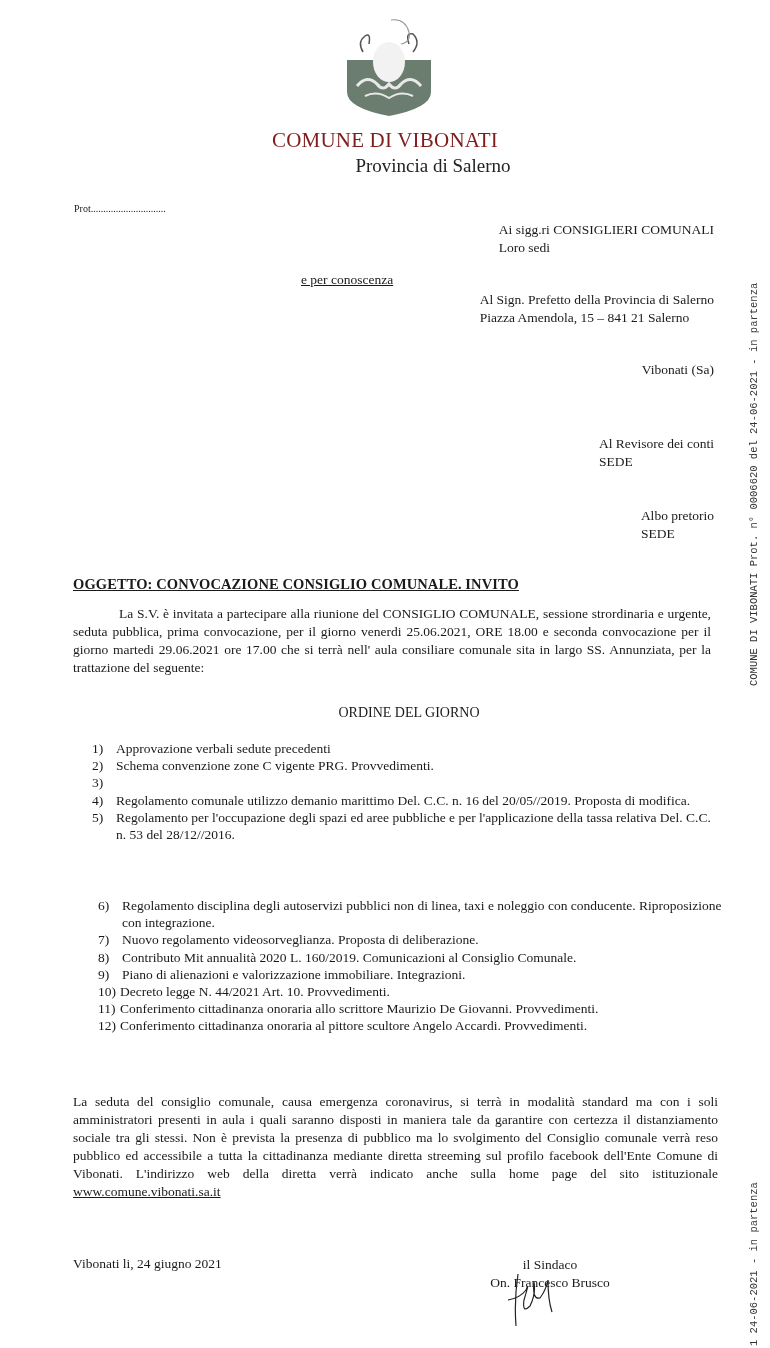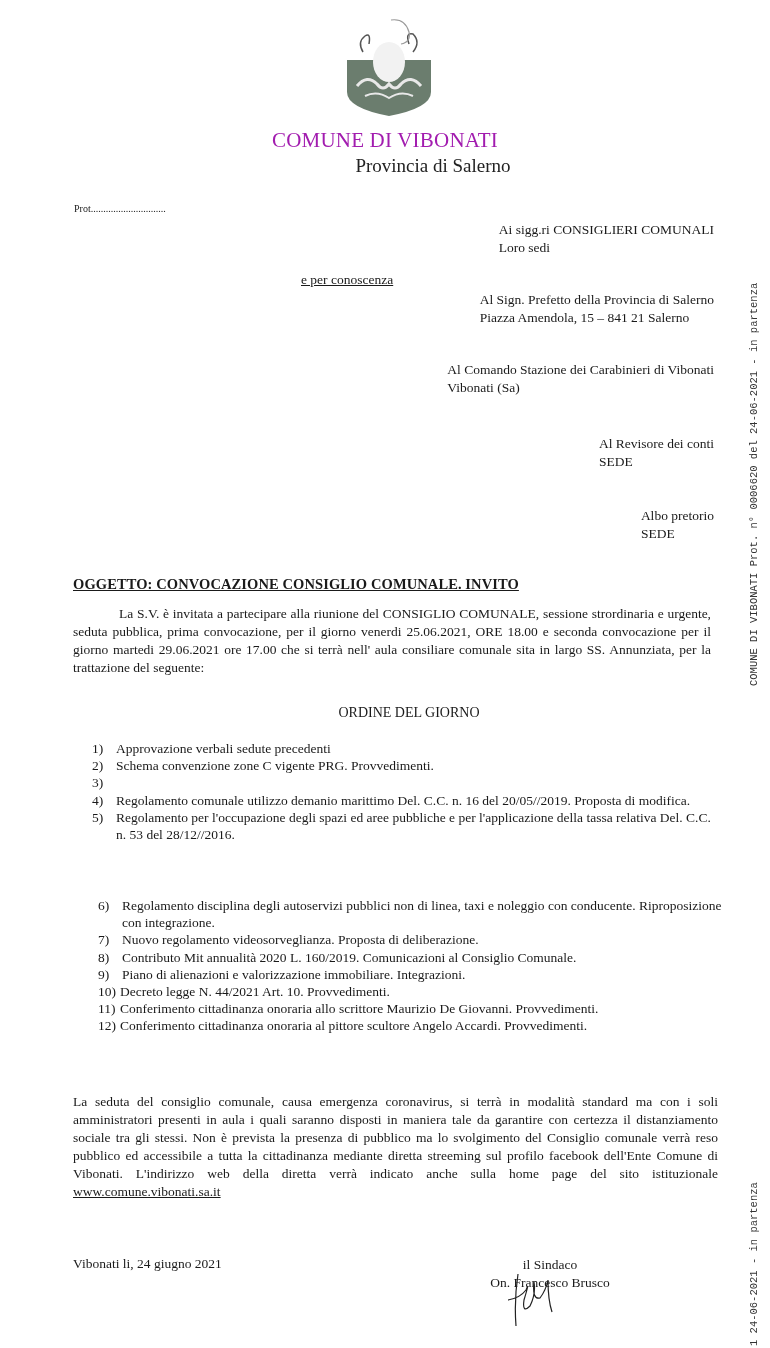--- a/index.html
+++ b/index.html
@@ -1,20 +1,20 @@
 <!DOCTYPE html>
 <html><head>
 <meta charset="utf-8">
 <style>
   html, body { margin:0; padding:0; background:#ffffff; }
   body { width:770px; height:1348px; position:relative; overflow:hidden;
          font-family:"Liberation Serif", "DejaVu Serif", serif; color:#1a1a1a; }
   .abs { position:absolute; }
   .crest { left:343px; top:12px; width:92px; height:106px; }
-  .title1 { left:0; width:770px; top:128px; text-align:center; font-size:21px; letter-spacing:0.2px; color:#a21caf; }
+  .title1 { left:0; width:770px; top:128px; text-align:center; font-size:21px; letter-spacing:0.2px; color:#7f1d1d; }
   .title2 { left:0; width:770px; top:155px; text-align:center; font-size:19px; color:#222;padding-left:48px; }
   .prot { left:74px; top:203px; font-size:10px; }
   .rt { right:56px; text-align:left; font-size:13.5px; line-height:18px; }
   .conosc { left:301px; top:272px; font-size:13.5px; text-decoration:underline; }
   .oggetto { left:73px; top:576px; font-size:14.5px; font-weight:bold; text-decoration:underline; letter-spacing:0.1px; }
   .para { left:73px; width:638px; font-size:13.5px; line-height:18px; text-align:justify; }
   .para .indent { display:inline-block; width:46px; }
   .odg { left:0; width:770px; top:705px; text-align:center; font-size:14px;padding-left:24px; }
   .list { left:92px; width:630px; font-size:13.5px; line-height:17.2px; }
   .item { display:flex; }
@@ -51,21 +51,20 @@
 </div>
 
 <div class="abs conosc">e per conoscenza</div>
 
 <div class="abs rt" style="top:291px;">
   <div>Al Sign. Prefetto della Provincia  di Salerno</div>
   <div>Piazza Amendola, 15 – 841 21 Salerno</div>
 </div>
 
 <div class="abs rt" style="top:361px;">
-  <div>Al Comando Stazione dei Carabinieri di Vibonati</div>
   <div>Vibonati (Sa)</div>
 </div>
 
 <div class="abs rt" style="top:435px;">
   <div>Al Revisore dei conti</div>
   <div>SEDE</div>
 </div>
 
 <div class="abs rt" style="top:507px;margin-left:8px;">
   <div>Albo pretorio</div>

